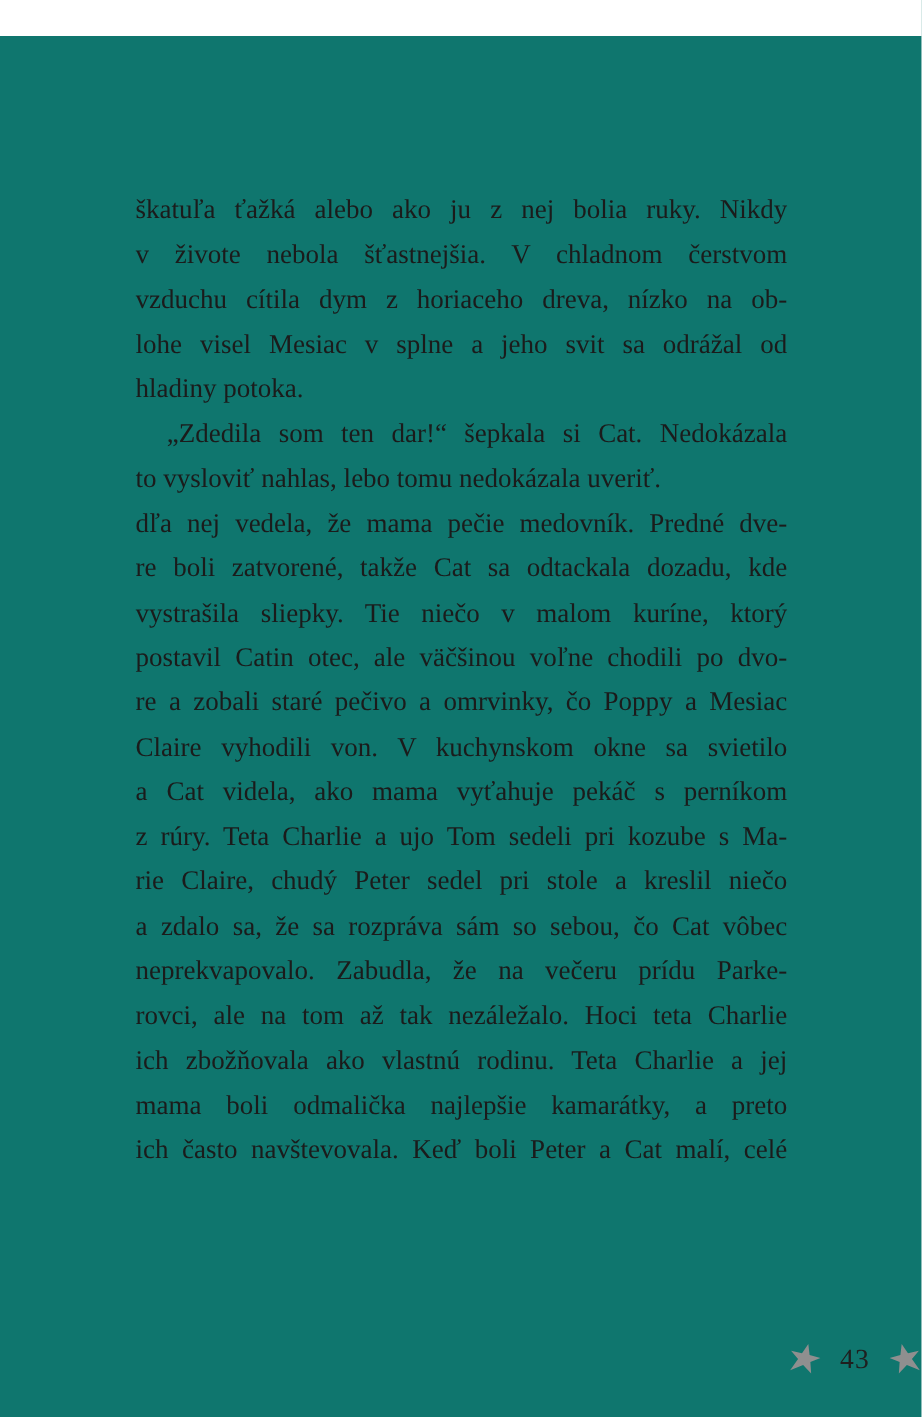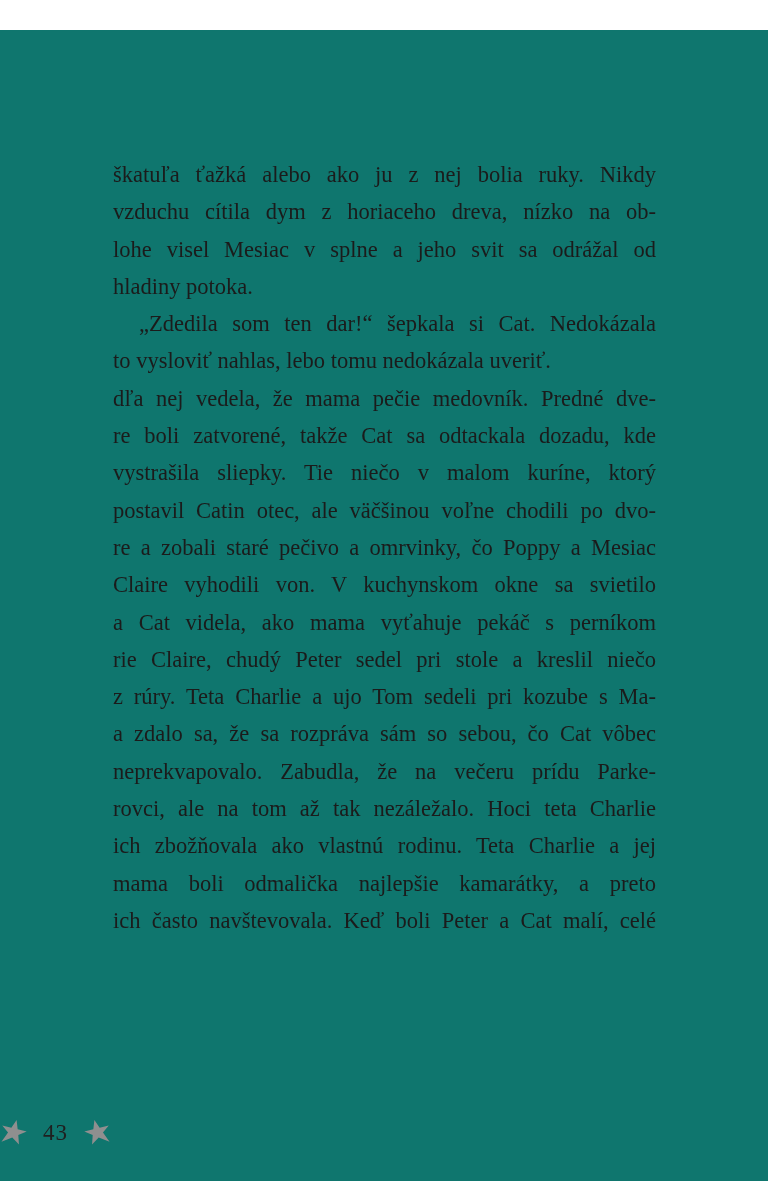--- a/index.html
+++ b/index.html
@@ -37,21 +37,21 @@
   .line.indent {
     text-indent: 26px;
   }
   .footer {
     position: absolute;
     left: 0;
     top: 1089px;
     width: 768px;
     display: flex;
     align-items: center;
-    justify-content: flex-start;
+    justify-content: flex-end;
     gap: 16px;
   }
   .page-number {
     font-size: 23px;
     color: #1f1f1f;
     letter-spacing: 1px;
   }
   .star {
     width: 27px;
     height: 27px;
@@ -60,34 +60,35 @@
   .star.star-left { transform: rotate(14deg); }
   .star.star-right { transform: scaleX(-1) rotate(14deg); }
 </style>
 </head>
 <body>
 
 <div class="page">
 
   <div class="text-block">
     <div class="line">škatuľa ťažká alebo ako ju z nej bolia ruky. Nikdy</div>
+    <div class="line">v živote nebola šťastnejšia. V chladnom čerstvom</div>
     <div class="line">vzduchu cítila dym z horiaceho dreva, nízko na ob-</div>
     <div class="line">lohe visel Mesiac v splne a jeho svit sa odrážal od</div>
     <div class="line para-end">hladiny potoka.</div>
     <div class="line indent">„Zdedila som ten dar!“ šepkala si Cat. Nedokázala</div>
     <div class="line para-end">to vysloviť nahlas, lebo tomu nedokázala uveriť.</div>
     <div class="line">dľa nej vedela, že mama pečie medovník. Predné dve-</div>
     <div class="line">re boli zatvorené, takže Cat sa odtackala dozadu, kde</div>
     <div class="line">vystrašila sliepky. Tie niečo v malom kuríne, ktorý</div>
     <div class="line">postavil Catin otec, ale väčšinou voľne chodili po dvo-</div>
     <div class="line">re a zobali staré pečivo a omrvinky, čo Poppy a Mesiac</div>
     <div class="line">Claire vyhodili von. V kuchynskom okne sa svietilo</div>
     <div class="line">a Cat videla, ako mama vyťahuje pekáč s perníkom</div>
+    <div class="line">z rúry. Teta Charlie a ujo Tom sedeli pri kozube s Ma-</div>
     <div class="line">rie Claire, chudý Peter sedel pri stole a kreslil niečo</div>
-    <div class="line">z rúry. Teta Charlie a ujo Tom sedeli pri kozube s Ma-</div>
     <div class="line">a zdalo sa, že sa rozpráva sám so sebou, čo Cat vôbec</div>
     <div class="line">neprekvapovalo. Zabudla, že na večeru prídu Parke-</div>
     <div class="line">rovci, ale na tom až tak nezáležalo. Hoci teta Charlie</div>
     <div class="line">ich zbožňovala ako vlastnú rodinu. Teta Charlie a jej</div>
     <div class="line">mama boli odmalička najlepšie kamarátky, a preto</div>
     <div class="line">ich často navštevovala. Keď boli Peter a Cat malí, celé</div>
   </div>
 
   <div class="footer">
     <svg class="star star-left" viewBox="0 0 24 24" aria-hidden="true">

